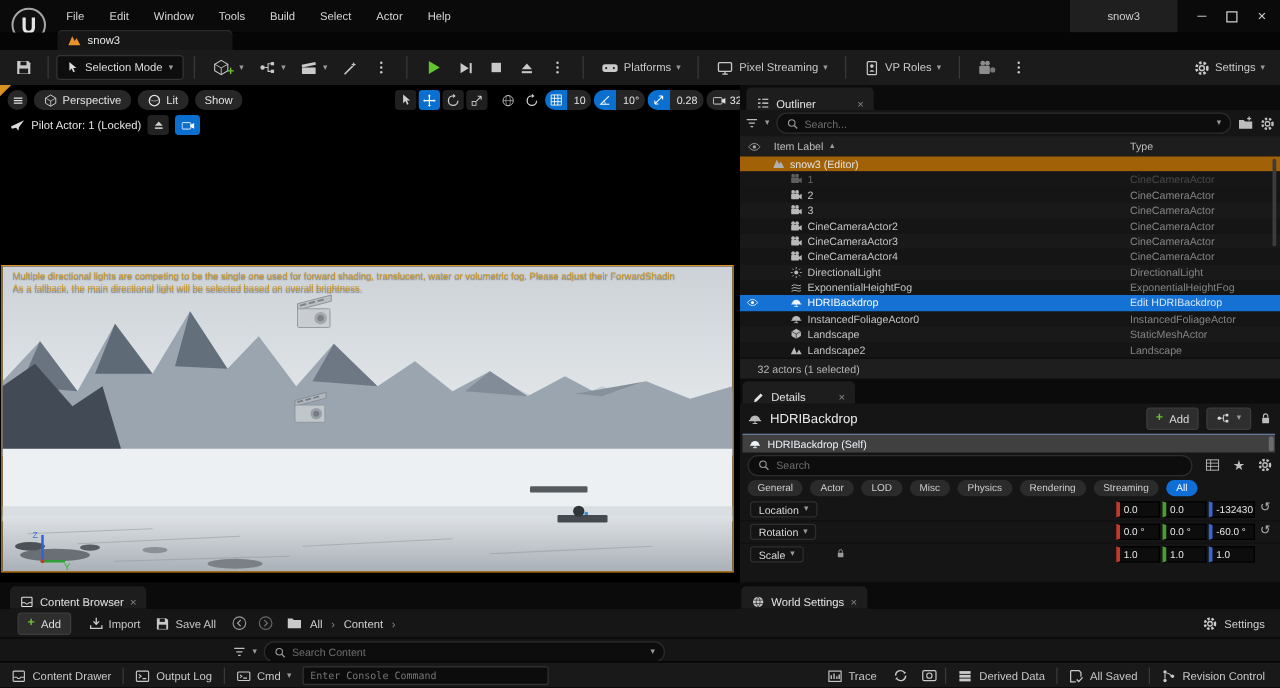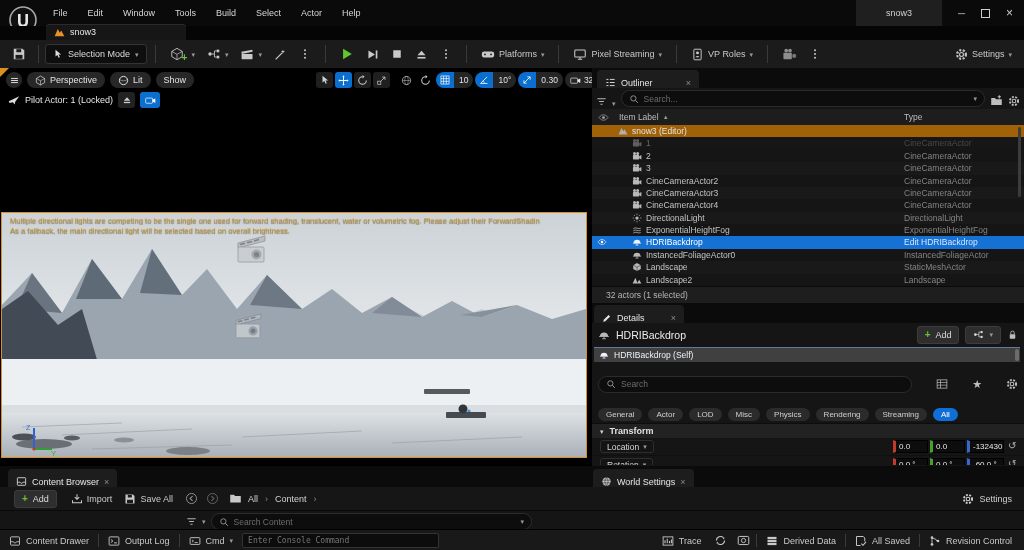--- a/index.html
+++ b/index.html
@@ -532,21 +532,21 @@
           </svg>
         </span>
       <span class="b">10°</span>
       </span>
     <span class="snapseg">
       <span class="a">
           <svg class="ic" style="width:10px;height:10px">
             <use href="#s-diag"></use>
           </svg>
         </span>
-      <span class="b">0.30</span>
+      <span class="b">0.28</span>
       </span>
     <span class="snapseg">
       <span class="b">
           <svg class="ic" style="width:11px;height:11px;margin-right:3px;">
             <use href="#s-cam"></use>
           </svg>
           <span>32</span>
         </span>
       </span>
     <span class="toolico" style="background:none;">
@@ -657,21 +657,21 @@
   <span class="ptab" style="margin-left:5px;width:86px;justify-content:space-between;">
     <span class="row" style="gap:5px;">
         <svg class="ic" style="width:11px;height:11px">
           <use href="#s-outliner"></use>
         </svg>
     <span>Outliner</span>
       </span>
     <span class="xclose">×</span>
   </span>
 </div>
-<div class="abs row" style="left:596px;top:90px;width:424px;gap:5px;align-items:flex-end;">
+<div class="abs row" style="left:596px;top:90px;width:424px;gap:5px;">
   <svg class="ic" style="width:11px;height:11px;color:#bdbdbd">
       <use href="#s-filter"></use>
     </svg>
   <span class="chev">▾</span>
   <span class="searchpill" style="flex:1;">
     <svg class="ic" style="width:10px;height:10px;color:#9a9a9a">
         <use href="#s-search"></use>
       </svg>
     <input placeholder="Search..." style="">
     <span class="chev">▾</span>
@@ -824,21 +824,21 @@
       </svg>
   </div>
   <div class="row" style="height:14px;margin:1px 4px 0 2px;background:#404040;border-top:1px solid #62799b;gap:5px;padding-left:5px;font-size:8.5px;color:#eef3fa;">
     <svg class="ic" style="width:10px;height:10px">
         <use href="#s-dome"></use>
       </svg>
     <span>HDRIBackdrop (Self)</span>
     <span style="flex:1"></span>
     <span style="width:4px;height:12px;background:#6c6c6c;border-radius:2px;margin-right:1px;"></span>
   </div>
-  <div class="row" style="height:20px;padding:12px 6px;gap:24px;">
+  <div class="row" style="height:20px;padding:0 6px;gap:10px;">
     <span class="searchpill" style="flex:1;">
       <svg class="ic" style="width:10px;height:10px;color:#9a9a9a">
           <use href="#s-search"></use>
         </svg>
       <input placeholder="Search" style="">
     </span>
     <svg class="ic" style="width:12px;height:12px;color:#bdbdbd">
         <use href="#s-table"></use>
       </svg>
     <span style="color:#bdbdbd;font-size:11px;">★</span>
@@ -848,24 +848,20 @@
   </div>
   <div class="row" style="height:17px;padding:0 6px;gap:6px;">
     <span class="chip">General</span>
     <span class="chip">Actor</span>
     <span class="chip">LOD</span>
     <span class="chip">Misc</span>
     <span class="chip">Physics</span>
     <span class="chip">Rendering</span>
     <span class="chip">Streaming</span>
     <span class="chip on">All</span>
-  </div>
-  <div class="row" style="height:14px;background:#222;border-top:1px solid #0d0d0d;gap:6px;padding-left:8px;font-size:9px;color:#e0e0e0;font-weight:bold;">
-    <span class="chev" style="color:#cfcfcf;">▾</span>
-    <span>Transform</span>
   </div>
 
   <div style="position:relative;height:17px;border-bottom:1px solid #101010;">
     <span class="tlabel" style="left:8px;top:2px;">
       <span>Location</span>
         <span class="chev">▾</span>
       </span>
     <span class="tfield" style="left:301px;top:2px;width:35px;border-left-color:#c23a2a;">0.0</span>
     <span class="tfield" style="left:338px;top:2px;width:35px;border-left-color:#4a9e2f;">0.0</span>
     <span class="tfield" style="left:375px;top:2px;width:37px;border-left-color:#3a66c9;">-132430</span>

